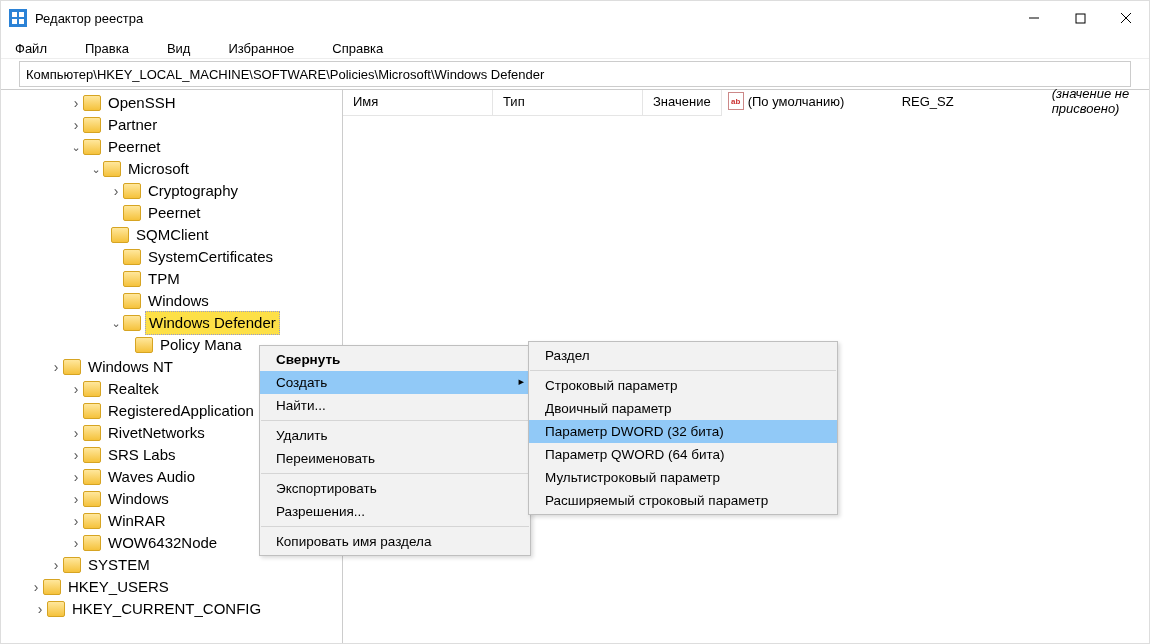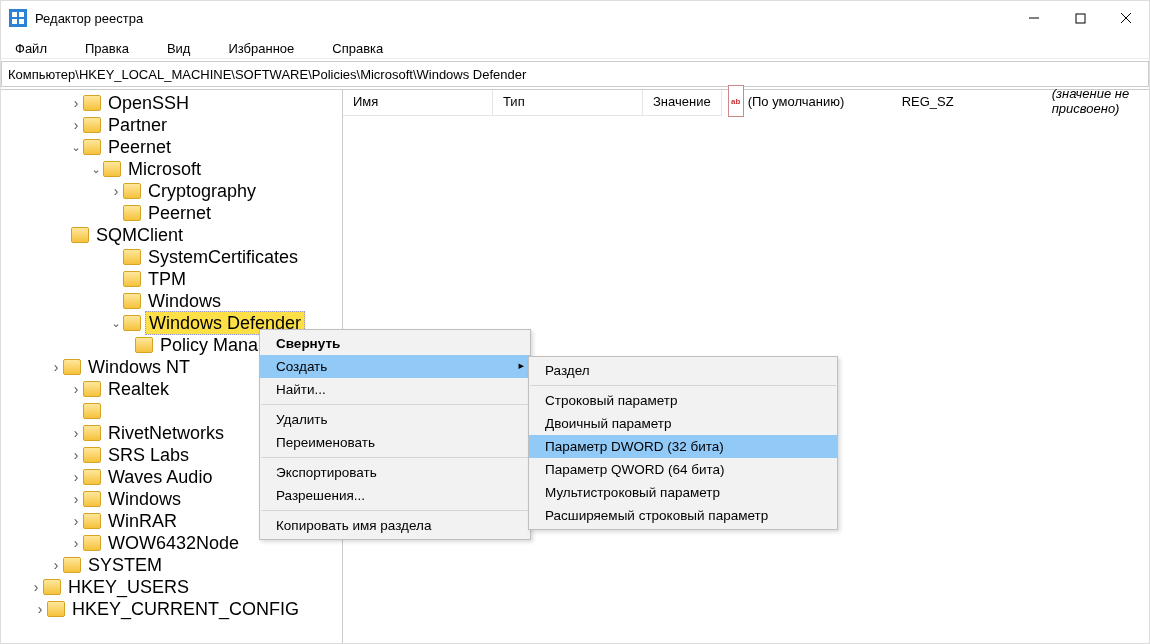--- a/index.html
+++ b/index.html
@@ -6,40 +6,40 @@
   html, body { margin: 0; padding: 0; width: 1150px; height: 644px; background: #fff; overflow: hidden; font-size: 13px; }
   .window { width: 1150px; height: 644px; display: flex; flex-direction: column; border: 1px solid #ddd; position: relative; }
   .titlebar { height: 34px; display: flex; align-items: center; padding-left: 8px; }
   .titlebar .app-icon { width: 18px; height: 18px; background: #2b82d6; color: #fff; display: inline-flex; align-items: center; justify-content: center; font-size: 10px; margin-right: 8px; }
   .titlebar .app-icon svg { display:block; }
   .titlebar .title { font-size: 13px; }
   .win-controls { margin-left: auto; display: flex; }
   .win-controls .btn { width: 46px; height: 32px; display: flex; align-items: center; justify-content: center; font-size: 13px; }
   .menubar { height: 24px; display: flex; align-items: flex-end; padding: 0 4px; gap: 18px; border-bottom: 1px solid #eee; }
   .menubar .item { padding: 2px 10px; font-size: 13px; }
-  .addrbar { height: 26px; border: 1px solid #ccc; margin: 2px 0; display: flex; align-items: center; padding: 0 6px; font-size: 13px; }
+  .addrbar { height: 26px; border: 1px solid #ccc; margin: 2px 18px; display: flex; align-items: center; padding: 0 6px; font-size: 13px; }
   .main { flex: 1; display: flex; border-top: 1px solid #ccc; min-height: 0; }
   .tree-pane { width: 342px; border-right: 1px solid #ccc; overflow-y: scroll; overflow-x: scroll; position: relative; }
   .tree { padding: 2px 0 2px 0; white-space: nowrap; }
   .row { display: flex; align-items: center; height: 22px; line-height: 22px; padding-right: 8px; }
   .caret { width: 14px; display: inline-flex; justify-content: center; color: #555; font-size: 11px; }
   .caret.open::before { content: "⌄"; }
   .caret.closed::before { content: "›"; font-size: 14px; }
   .caret.none::before { content: ""; }
   .folder { width: 18px; height: 16px; background: linear-gradient(#ffe79c,#f5c23c); border: 1px solid #d6a422; border-radius: 2px; margin-right: 4px; flex: 0 0 18px; }
-  .row .label { font-size: 18px; padding: 0 3px; }
+  .row .label { font-size: 15px; padding: 0 3px; }
   .row.selected .label { background: #fde047; border: 1px dotted #99c; }
   .list-pane { flex: 1; display: flex; flex-direction: row; }
   .cols { display: flex; height: 26px; border-bottom: 1px solid #e5e5e5; }
   .cols .col { padding: 4px 10px; border-right: 1px solid #e5e5e5; font-size: 13px; }
   .cols .col:nth-child(1){ width:150px; }
   .cols .col:nth-child(2){ width:150px; }
   .cols .col:nth-child(3){ flex:1; }
   .list-row { display: flex; height: 22px; align-items: center; padding-left: 6px; }
-  .list-row .icon-ab { width:16px; height:32px; border:1px solid #c88; background:#fff; color:#c33; font-size:8px; font-weight:bold; display:flex; align-items:center; justify-content:center; margin-right:4px; }
+  .list-row .icon-ab { width:16px; height:18px; border:1px solid #c88; background:#fff; color:#c33; font-size:8px; font-weight:bold; display:flex; align-items:center; justify-content:center; margin-right:4px; }
   .list-row .c1{ width:144px; padding-left:0; } .list-row .c2{ width:150px; padding-left:10px; } .list-row .c3{ flex:1; padding-left:10px;font-style:italic; }
   .ctx { position: absolute; background: #f2f2f2; border: 1px solid #bfbfbf; box-shadow: 2px 2px 4px rgba(0,0,0,.15); font-size: 13.5px; padding: 2px 0; }
   .ctx .ci { padding: 4px 20px 4px 16px; white-space: nowrap; position: relative; }
   .ctx .ci.sep { border-top: 1px solid #d5d5d5; margin: 3px 1px; padding: 0; height: 0; }
   .ctx .ci.hl { background: #91c9f7; }
   .ctx .ci.has-sub::after { content: "▸"; position: absolute; right: 6px; font-size: 11px; }
   ::-webkit-scrollbar { width: 17px; height: 17px; }
   ::-webkit-scrollbar-track { background: #f0f0f0; }
   ::-webkit-scrollbar-thumb { background: #c1c1c1; }
   ::-webkit-scrollbar-button { background:#f0f0f0; height:17px; width:17px; border:1px solid #ddd;}
@@ -115,21 +115,21 @@
         <div class="row" style="padding-left:108px">
             <span class="caret closed"></span>
             <span class="folder"></span>
             <span class="label">Cryptography</span>
           </div>
         <div class="row" style="padding-left:108px">
             <span class="caret none"></span>
             <span class="folder"></span>
             <span class="label">Peernet</span>
           </div>
-        <div class="row" style="padding-left:56px">
+        <div class="row" style="padding-left:96px">
             <span class="caret none"></span>
             <span class="folder"></span>
             <span class="label">SQMClient</span>
           </div>
         <div class="row" style="padding-left:108px">
             <span class="caret none"></span>
             <span class="folder"></span>
             <span class="label">SystemCertificates</span>
           </div>
         <div class="row" style="padding-left:108px">
@@ -158,20 +158,21 @@
             <span class="label">Windows NT</span>
           </div>
         <div class="row" style="padding-left:68px">
             <span class="caret closed"></span>
             <span class="folder"></span>
             <span class="label">Realtek</span>
           </div>
         <div class="row" style="padding-left:68px">
             <span class="caret none"></span>
             <span class="folder"></span>
+            <span class="label">RegisteredApplication</span>
           </div>
         <div class="row" style="padding-left:68px">
             <span class="caret closed"></span>
             <span class="folder"></span>
             <span class="label">RivetNetworks</span>
           </div>
         <div class="row" style="padding-left:68px">
             <span class="caret closed"></span>
             <span class="folder"></span>
             <span class="label">SRS Labs</span>
@@ -222,35 +223,35 @@
       </div>
       <div class="list-row">
         <span class="icon-ab">ab</span>
         <span class="c1">(По умолчанию)</span>
         <span class="c2">REG_SZ</span>
         <span class="c3">(значение не присвоено)</span>
       </div>
     </div>
   </div>
 
-  <div class="ctx" style="left:258px; top:328px; width:272px;">
+  <div class="ctx" style="left:258px; top:344px; width:272px;">
     <div class="ci" style="font-weight:bold">Свернуть</div>
     <div class="ci hl has-sub">Создать</div>
     <div class="ci">Найти...</div>
     <div class="ci sep"></div>
     <div class="ci">Удалить</div>
     <div class="ci">Переименовать</div>
     <div class="ci sep"></div>
     <div class="ci">Экспортировать</div>
     <div class="ci">Разрешения...</div>
     <div class="ci sep"></div>
     <div class="ci">Копировать имя раздела</div>
   </div>
 
-  <div class="ctx" style="left:527px; top:355px; width:310px;">
+  <div class="ctx" style="left:527px; top:340px; width:310px;">
     <div class="ci">Раздел</div>
     <div class="ci sep"></div>
     <div class="ci">Строковый параметр</div>
     <div class="ci">Двоичный параметр</div>
     <div class="ci hl">Параметр DWORD (32 бита)</div>
     <div class="ci">Параметр QWORD (64 бита)</div>
     <div class="ci">Мультистроковый параметр</div>
     <div class="ci">Расширяемый строковый параметр</div>
   </div>
 

